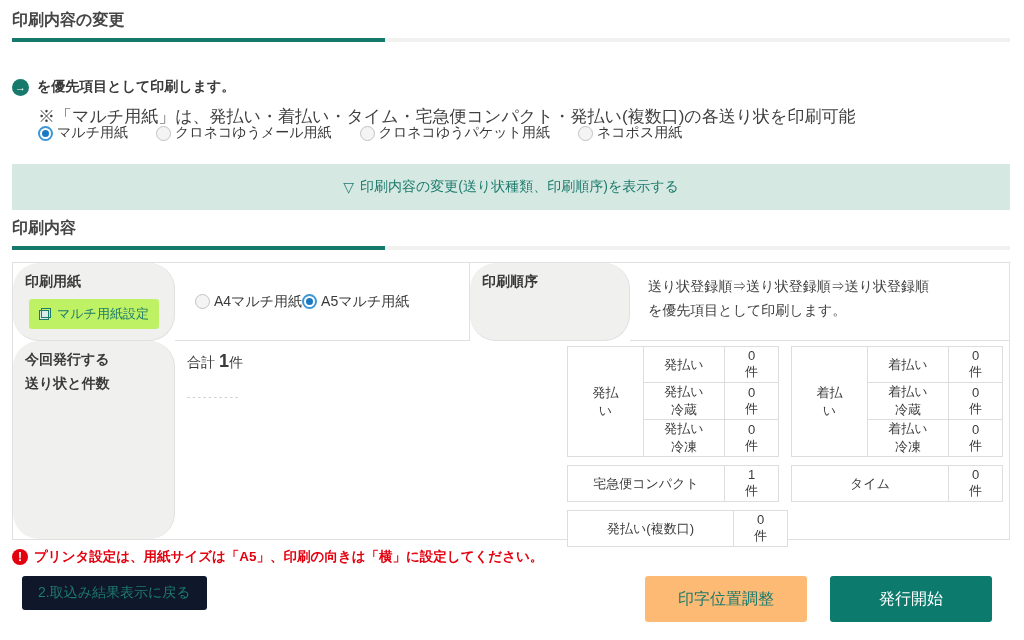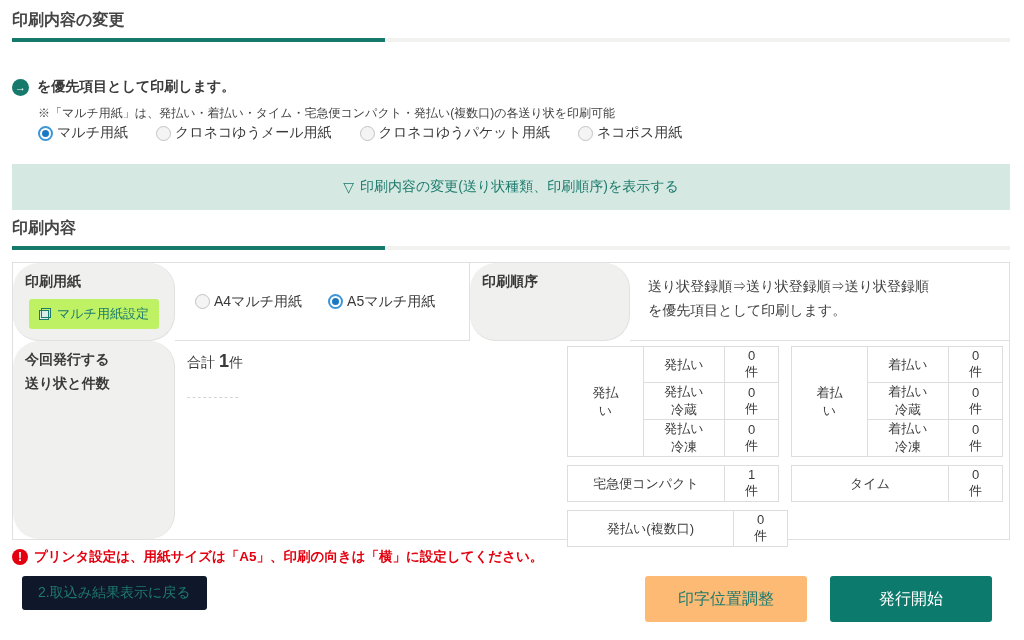--- a/index.html
+++ b/index.html
@@ -9,21 +9,21 @@
 
   .section-title { position:absolute; left:12px; font-size:16px; font-weight:bold; color:#454545; }
   .rule { position:absolute; left:12px; width:998px; height:4px; background:#f1f1f0; }
   .rule .rule-accent { display:block; width:373px; height:4px; background:#16796c; }
 
   
   .prompt-row { position:absolute; left:12px; top:78px; display:flex; align-items:center; gap:8px; }
   .arrow-circle { width:17px; height:17px; border-radius:50%; background:#16796c; color:#fff;
                   font-size:11px; font-weight:bold; display:flex; align-items:center; justify-content:center; }
   .prompt-text { font-weight:bold; font-size:14px; color:#3a3a3a; }
-  .note-text { position:absolute; left:38px; top:105px; font-size:12px; color:#3f3f3f; }
+  .note-text { position:absolute; left:38px; top:105px; font-size:17px; color:#3f3f3f; }
 
   
   .radio-row { position:absolute; left:38px; top:124px; display:flex; align-items:center; gap:28px; }
   .radio-item { display:flex; align-items:center; gap:4px; cursor:pointer; font-size:14px; color:#3a3a3a; }
   .radio { width:15px; height:15px; border-radius:50%; background:#f4f4f4; border:1px solid #c3c3c3; position:relative; flex:0 0 auto; }
   .radio.checked { background:#fff; border:2px solid #3d96d6; }
   .radio.checked::after { content:""; position:absolute; left:2px; top:2px; width:7px; height:7px; border-radius:50%; background:#1b79c4; }
 
   
   .toggle-banner { position:absolute; left:12px; top:164px; width:998px; height:46px; background:#d5e9e2;
@@ -44,21 +44,21 @@
   .c2 { width:295px; }
   .c3 { width:160px; }
   .c4 { flex:1; }
 
   .paper-settings-btn { margin:8px 0 0 4px; display:inline-flex; align-items:center; gap:6px;
         background:#bef264; color:#1d7a6d; font-size:13px; padding:6px 10px; border:none; border-radius:3px; cursor:pointer; }
   .dup-icon { position:relative; width:12px; height:12px; display:inline-block; }
   .dup-icon::before { content:""; position:absolute; left:0; bottom:0; width:8px; height:8px; border:1.5px solid #1d7a6d; background:#d9ece6; }
   .dup-icon::after { content:""; position:absolute; right:0; top:0; width:8px; height:8px; border:1.5px solid #1d7a6d; }
 
-  .paper-radio-cell { display:flex; align-items:center; gap:26px; padding-left:20px; }
+  .paper-radio-cell { display:flex; align-items:center; padding-left:20px; }
   .order-text-cell { padding:12px 18px; font-size:14px; color:#3f3f3f; line-height:1.7;font-family:Liberation Serif, serif; }
 
   .issue-cell { position:relative; }
   .total-line { position:absolute; left:12px; top:10px; font-size:14px; color:#3a3a3a; }
   .total-value { font-size:18px; font-weight:bold; }
   .dashes { position:absolute; left:12px; top:50px; font-size:10px; letter-spacing:2px; color:#c9c9c9; }
 
   .counts-block { position:absolute; right:6px; top:5px; width:436px; display:flex; flex-direction:column; gap:8px; }
   .counts-row { display:flex; gap:12px; }
   table.cnt { border-collapse:collapse; background:#fff; }

